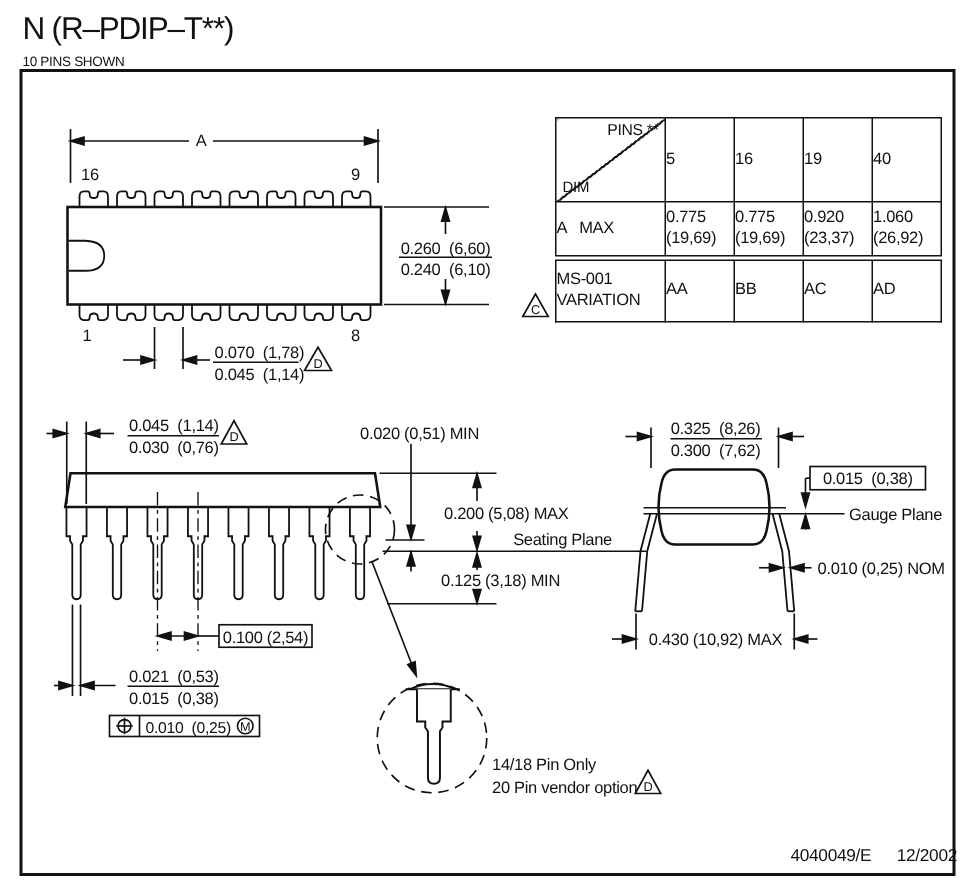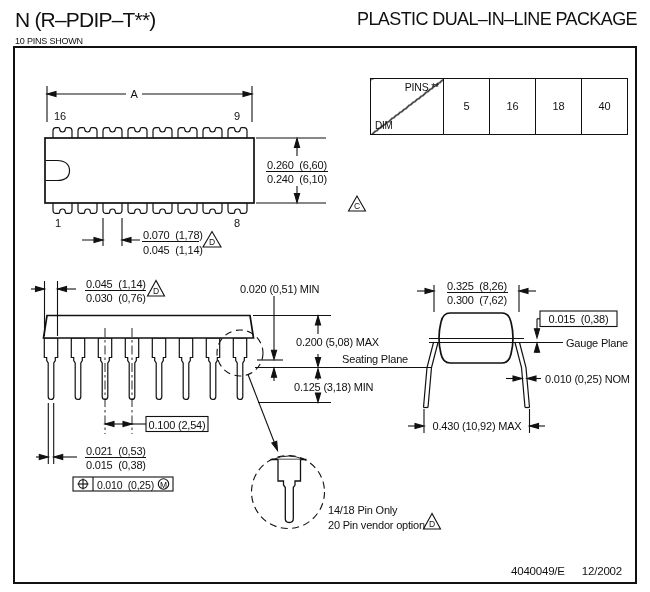--- a/index.html
+++ b/index.html
@@ -8,41 +8,40 @@
   .title-left{position:absolute;left:15px;top:8px;font-size:21px;letter-spacing:-0.8px;font-weight:500;white-space:pre;}
   .subtitle{position:absolute;left:15px;top:36px;font-size:9px;letter-spacing:-0.2px;white-space:pre;}
   .title-right{position:absolute;right:13px;top:9px;font-size:18px;letter-spacing:-0.6px;font-weight:500;white-space:pre;}
   .border-box{position:absolute;left:13px;top:46px;width:620px;height:534px;border:2px solid #111;}
   .drawing{position:absolute;left:0;top:0;z-index:1;}
   svg text{font-family:"Liberation Sans",sans-serif;font-size:11px;fill:#111;letter-spacing:-0.2px;white-space:pre;}
   svg .sm{font-size:8.5px;}
   svg .frame-txt{font-size:10.5px;}
   .dim-table{position:absolute;left:370px;top:78px;z-index:2;border-collapse:collapse;background:#fff;
              font-size:11px;letter-spacing:-0.2px;}
-  .dim-table td{border:1.3px solid #111;text-align:center;vertical-align:middle;
+  .dim-table td{border:1.3px solid #111;text-align:left;vertical-align:middle;
                 white-space:pre-wrap;line-height:1.25;padding:0;}
   .dim-table .corner{position:relative;width:72px;height:36px;
       background:linear-gradient(to bottom right,transparent calc(50% - 0.7px),#111 calc(50% - 0.7px),#111 calc(50% + 0.7px),transparent calc(50% + 0.7px));}
   .dim-table .corner .tr{position:absolute;top:2px;right:4px;font-size:10.5px;}
   .dim-table .corner .bl{position:absolute;bottom:2px;left:4px;font-size:10px;}
   .dim-table .colw{width:45px;}
   .dim-table .r1 td{height:35px;}
   .dim-table .r2 td{height:35px;}
   .dim-table .r3 td{height:40px;border-top:4px double #111;}
-  .doc-rev{position:absolute;top:565px;right:28px;z-index:2;font-size:11.5px;letter-spacing:-0.2px;}
+  .doc-rev{position:absolute;top:565px;right:12px;z-index:2;font-size:11.5px;letter-spacing:-0.2px;}
   .doc-rev span{margin-left:14px;}
 </style>
 </head>
 <body>
 
 <div class="sheet">
 
   <div class="title-left">N (R–PDIP–T**)</div>
   <div class="subtitle">10 PINS SHOWN</div>
-  <div class="title-right">PLASTIC DUAL–IN–LINE PACKAGE</div>
   <div class="border-box"></div>
 
   <svg class="drawing" width="650" height="592" viewBox="0 0 650 592">
     <defs>
       <path id="ah" d="M0,0 L-9,-2.6 L-9,2.6 Z" fill="#111"></path>
       <g id="bumpUp">
           <path d="M0,0 V-7.5 Q0,-11 3,-11 H5.5 Q6.8,-11 6.8,-9 Q6.8,-6.6 9.5,-6.6 Q12.2,-6.6 12.2,-9 Q12.2,-11 13.5,-11 H16 Q19,-11 19,-7.5 V0 Z" fill="#fff" stroke="#111" stroke-width="1.2"></path>
         </g>
       <g id="pinSide">
           <path d="M-6.7,0 V19.5 H-4.3 V22.5 L-2.8,25 V58.5 Q-2.8,61.5 0,61.5 Q2.8,61.5 2.8,58.5 V25 L4.3,22.5 V19.5 H6.7 V0 Z" fill="#fff" stroke="#111" stroke-width="1.2"></path>
@@ -293,22 +292,41 @@
 
   <table class="dim-table">
     <tbody>
         <tr>
       <td class="corner">
         <span class="tr">PINS **</span>
         <span class="bl">DIM</span>
       </td>
       <td class="colw">5</td>
       <td class="colw">16</td>
-      <td class="colw">18</td>
+      <td class="colw">19</td>
       <td class="colw">40</td>
+    </tr>
+    <tr class="r1">
+      <td>A   MAX</td>
+      <td>0.775
+(19,69)</td>
+      <td>0.775
+(19,69)</td>
+      <td>0.920
+(23,37)</td>
+      <td>1.060
+(26,92)</td>
+    </tr>
+    <tr class="r3">
+      <td>MS-001
+VARIATION</td>
+      <td>AA</td>
+      <td>BB</td>
+      <td>AC</td>
+      <td>AD</td>
     </tr>
   </tbody>
     </table>
 
   <div class="doc-rev">
     <span>4040049/E</span>
     <span>12/2002</span>
   </div>
 
 </div>

